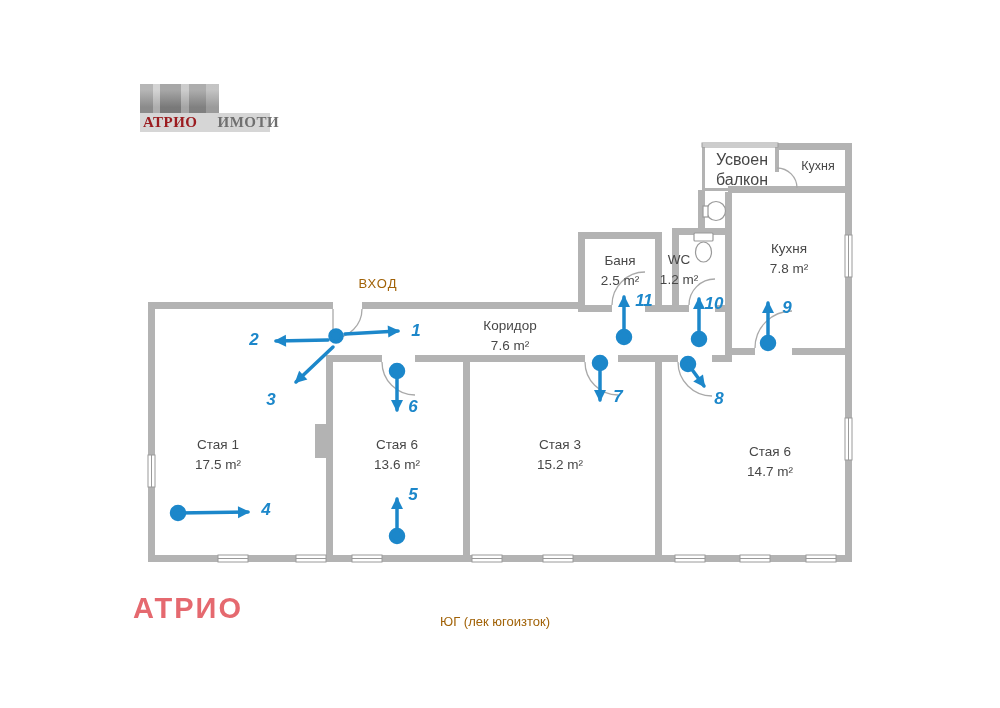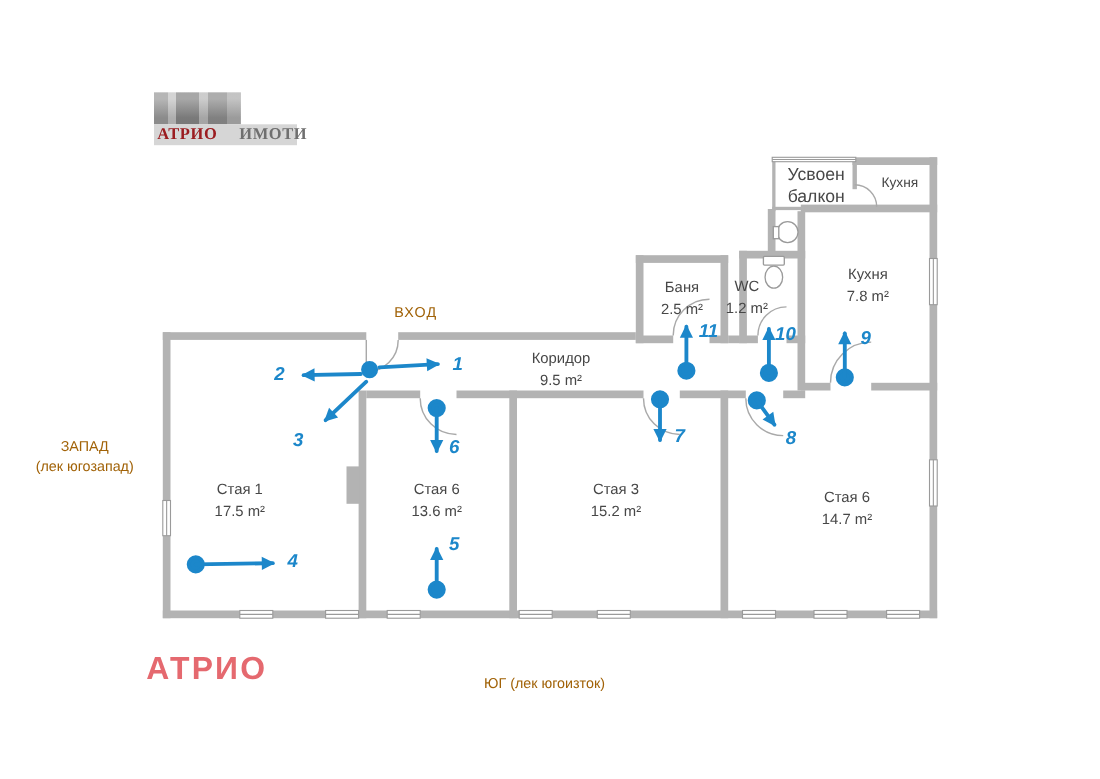--- a/index.html
+++ b/index.html
@@ -223,45 +223,41 @@
 
   <div class="logo">
     <div class="logo-img"></div>
     <div class="logo-band">
       <span class="logo-brand">АТРИО</span>
       <span class="logo-suffix">ИМОТИ</span>
     </div>
   </div>
 
   <div class="green entrance" style="left:378px; top:284px;">ВХОД</div>
-  <div class="green" style="left:77px; top:415px;">
-    <span>ЗАПАД</span>
-    <span>(лек югозапад)</span>
-  </div>
   <div class="green" style="left:495px; top:622px;">ЮГ (лек югоизток)</div>
 
   <div class="lbl" style="left:218px; top:455px;">
     <span>Стая 1</span>
     <span>17.5 m²</span>
   </div>
   <div class="lbl" style="left:397px; top:455px;">
     <span>Стая 6</span>
     <span>13.6 m²</span>
   </div>
   <div class="lbl" style="left:560px; top:455px;">
     <span>Стая 3</span>
     <span>15.2 m²</span>
   </div>
   <div class="lbl" style="left:770px; top:462px;">
     <span>Стая 6</span>
     <span>14.7 m²</span>
   </div>
   <div class="lbl" style="left:510px; top:336px;">
     <span>Коридор</span>
-    <span>9.5 m²</span>
+    <span>7.6 m²</span>
   </div>
   <div class="lbl" style="left:620px; top:271px;">
     <span>Баня</span>
     <span>2.5 m²</span>
   </div>
   <div class="lbl" style="left:679px; top:270px;">
     <span>WC</span>
     <span>1.2 m²</span>
   </div>
   <div class="lbl" style="left:789px; top:259px;">

